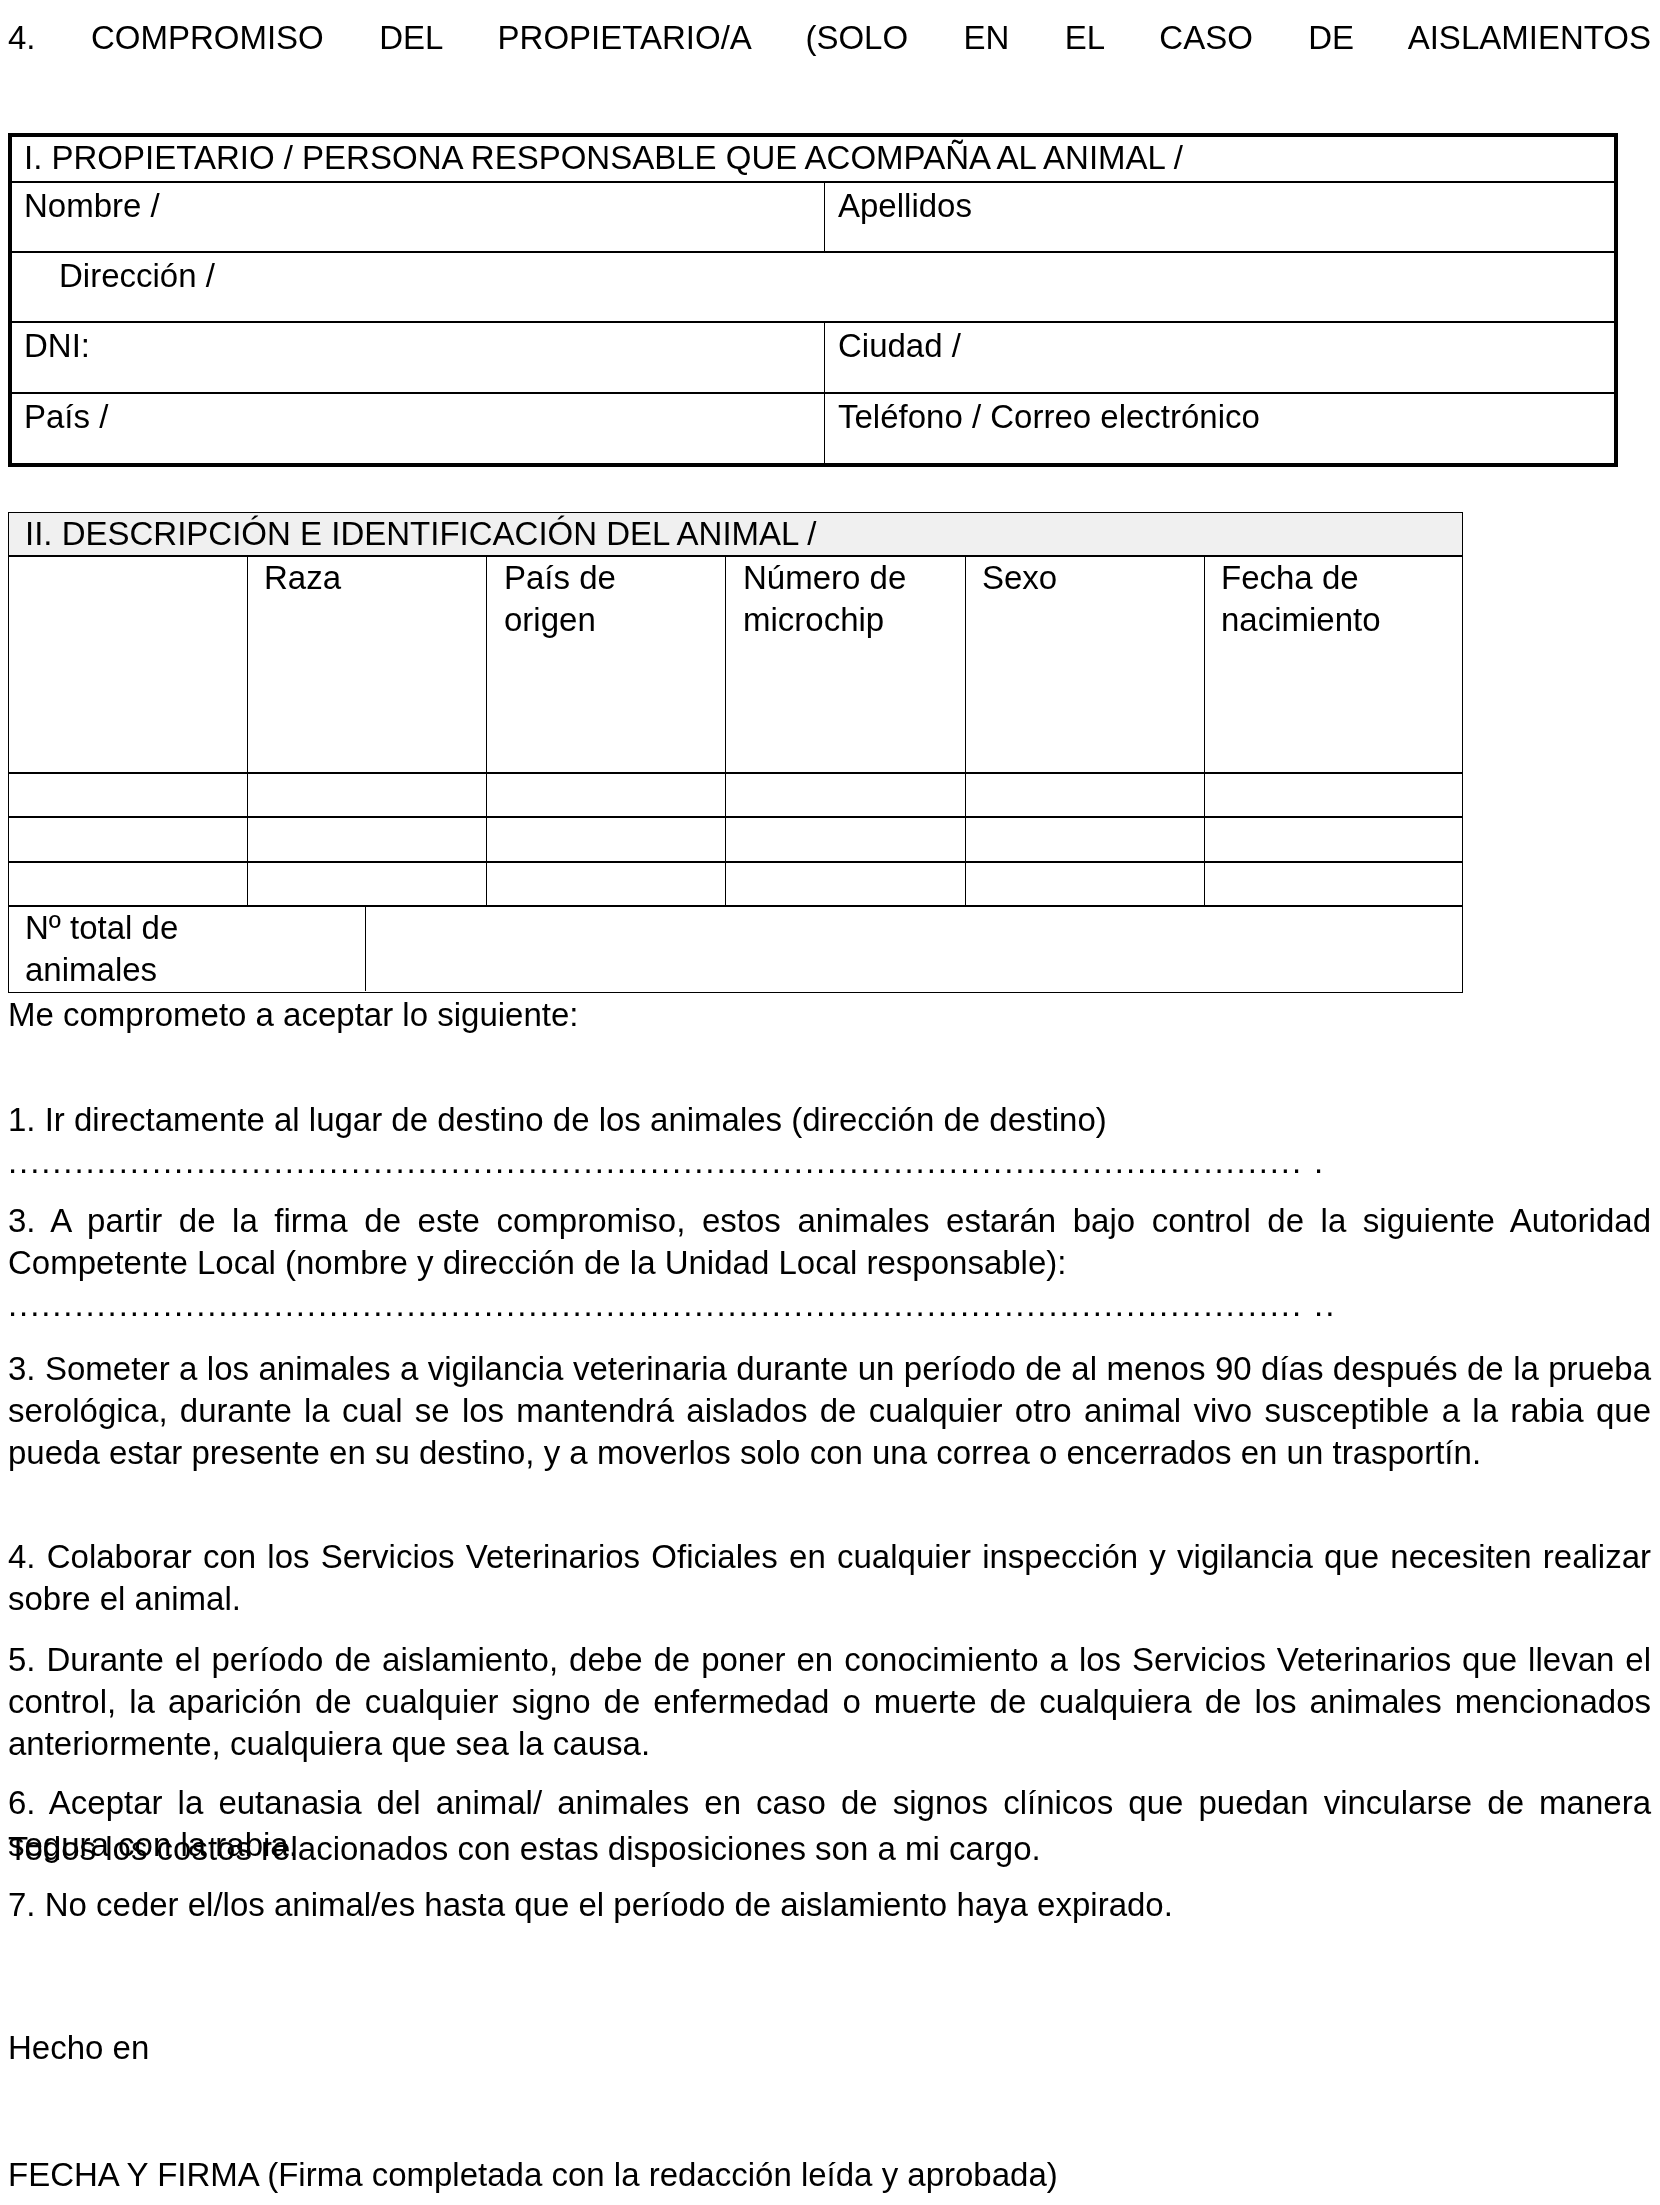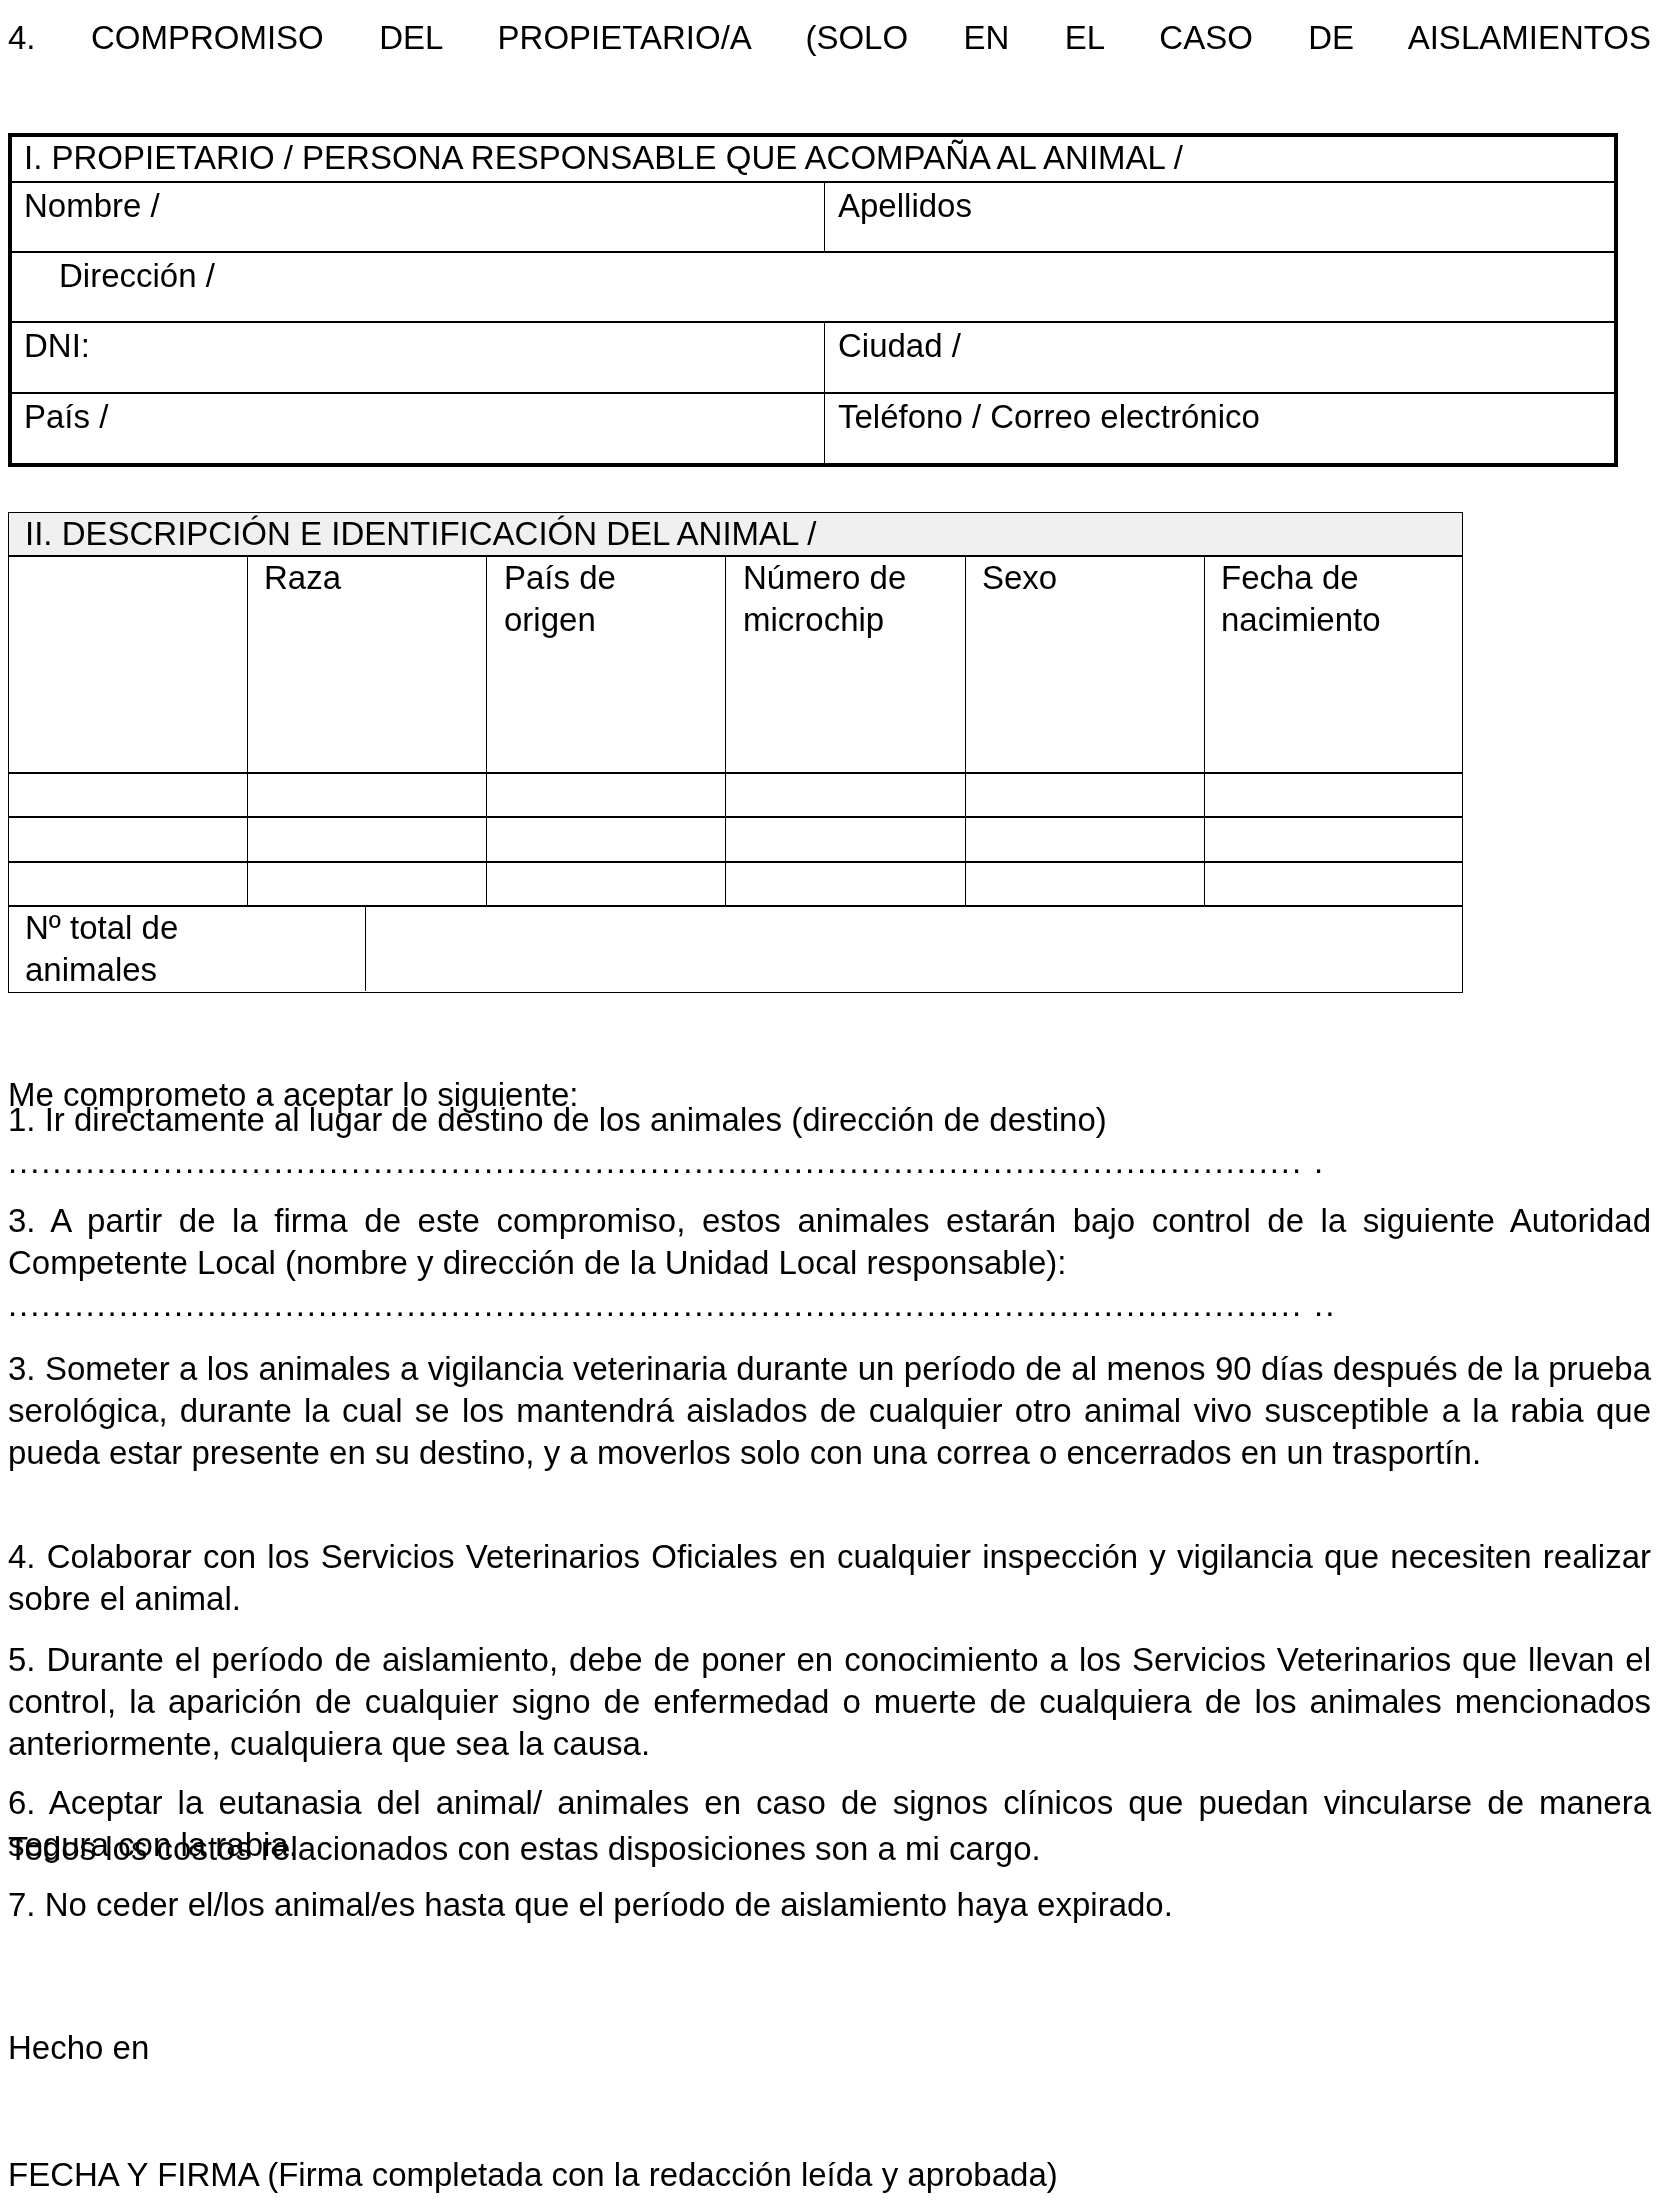--- a/index.html
+++ b/index.html
@@ -135,21 +135,21 @@
     <div class="abs" style="left:957px;width:238px;top:0;bottom:0;"></div>
     <div class="abs" style="left:1196px;right:0;top:0;bottom:0;"></div>
   </div>
 
   <div class="t2col" style="left:0;width:357px;top:394px;white-space:pre-line;">Nº total de
 animales</div>
   <div class="t2vl" style="left:356px;top:394px;height:84px;"></div>
   <div class="abs" style="left:359px;right:0;top:394px;height:83px;"></div>
 </div>
 
-<div class="abs para" style="top:1074px;">Me comprometo a aceptar lo siguiente:</div>
+<div class="abs para" style="top:994px;">Me comprometo a aceptar lo siguiente:</div>
 <div class="abs para" style="top:1099px;">1. Ir directamente al lugar de destino de los animales (dirección de destino)</div>
 <div class="abs para dots" style="top:1141px;width:1326px;">..................................................................................................................... .</div>
 <div class="abs para just" style="top:1200px;">3. A partir de la firma de este compromiso, estos animales estarán bajo control de la siguiente Autoridad Competente Local (nombre y dirección de la Unidad Local responsable):</div>
 <div class="abs para dots" style="top:1284px;width:1326px;">..................................................................................................................... ..</div>
 <div class="abs para just" style="top:1348px;">3. Someter a los animales a vigilancia veterinaria durante un período de al menos 90 días después de la prueba serológica, durante la cual se los mantendrá aislados de cualquier otro animal vivo susceptible a la rabia que pueda estar presente en su destino, y a moverlos solo con una correa o encerrados en un trasportín.</div>
 <div class="abs para just" style="top:1536px;">4. Colaborar con los Servicios Veterinarios Oficiales en cualquier inspección y vigilancia que necesiten realizar sobre el animal.</div>
 <div class="abs para just" style="top:1639px;">5. Durante el período de aislamiento, debe de poner en conocimiento a los Servicios Veterinarios que llevan el control, la aparición de cualquier signo de enfermedad o muerte de cualquiera de los animales mencionados anteriormente, cualquiera que sea la causa.</div>
 <div class="abs para just" style="top:1782px;">6. Aceptar la eutanasia del animal/ animales en caso de signos clínicos que puedan vincularse de manera segura con la rabia.</div>
 <div class="abs para" style="top:1884px;">7. No ceder el/los animal/es hasta que el período de aislamiento haya expirado.</div>
 <div class="abs para" style="top:1828px;">Todos los costos relacionados con estas disposiciones son a mi cargo.</div>

